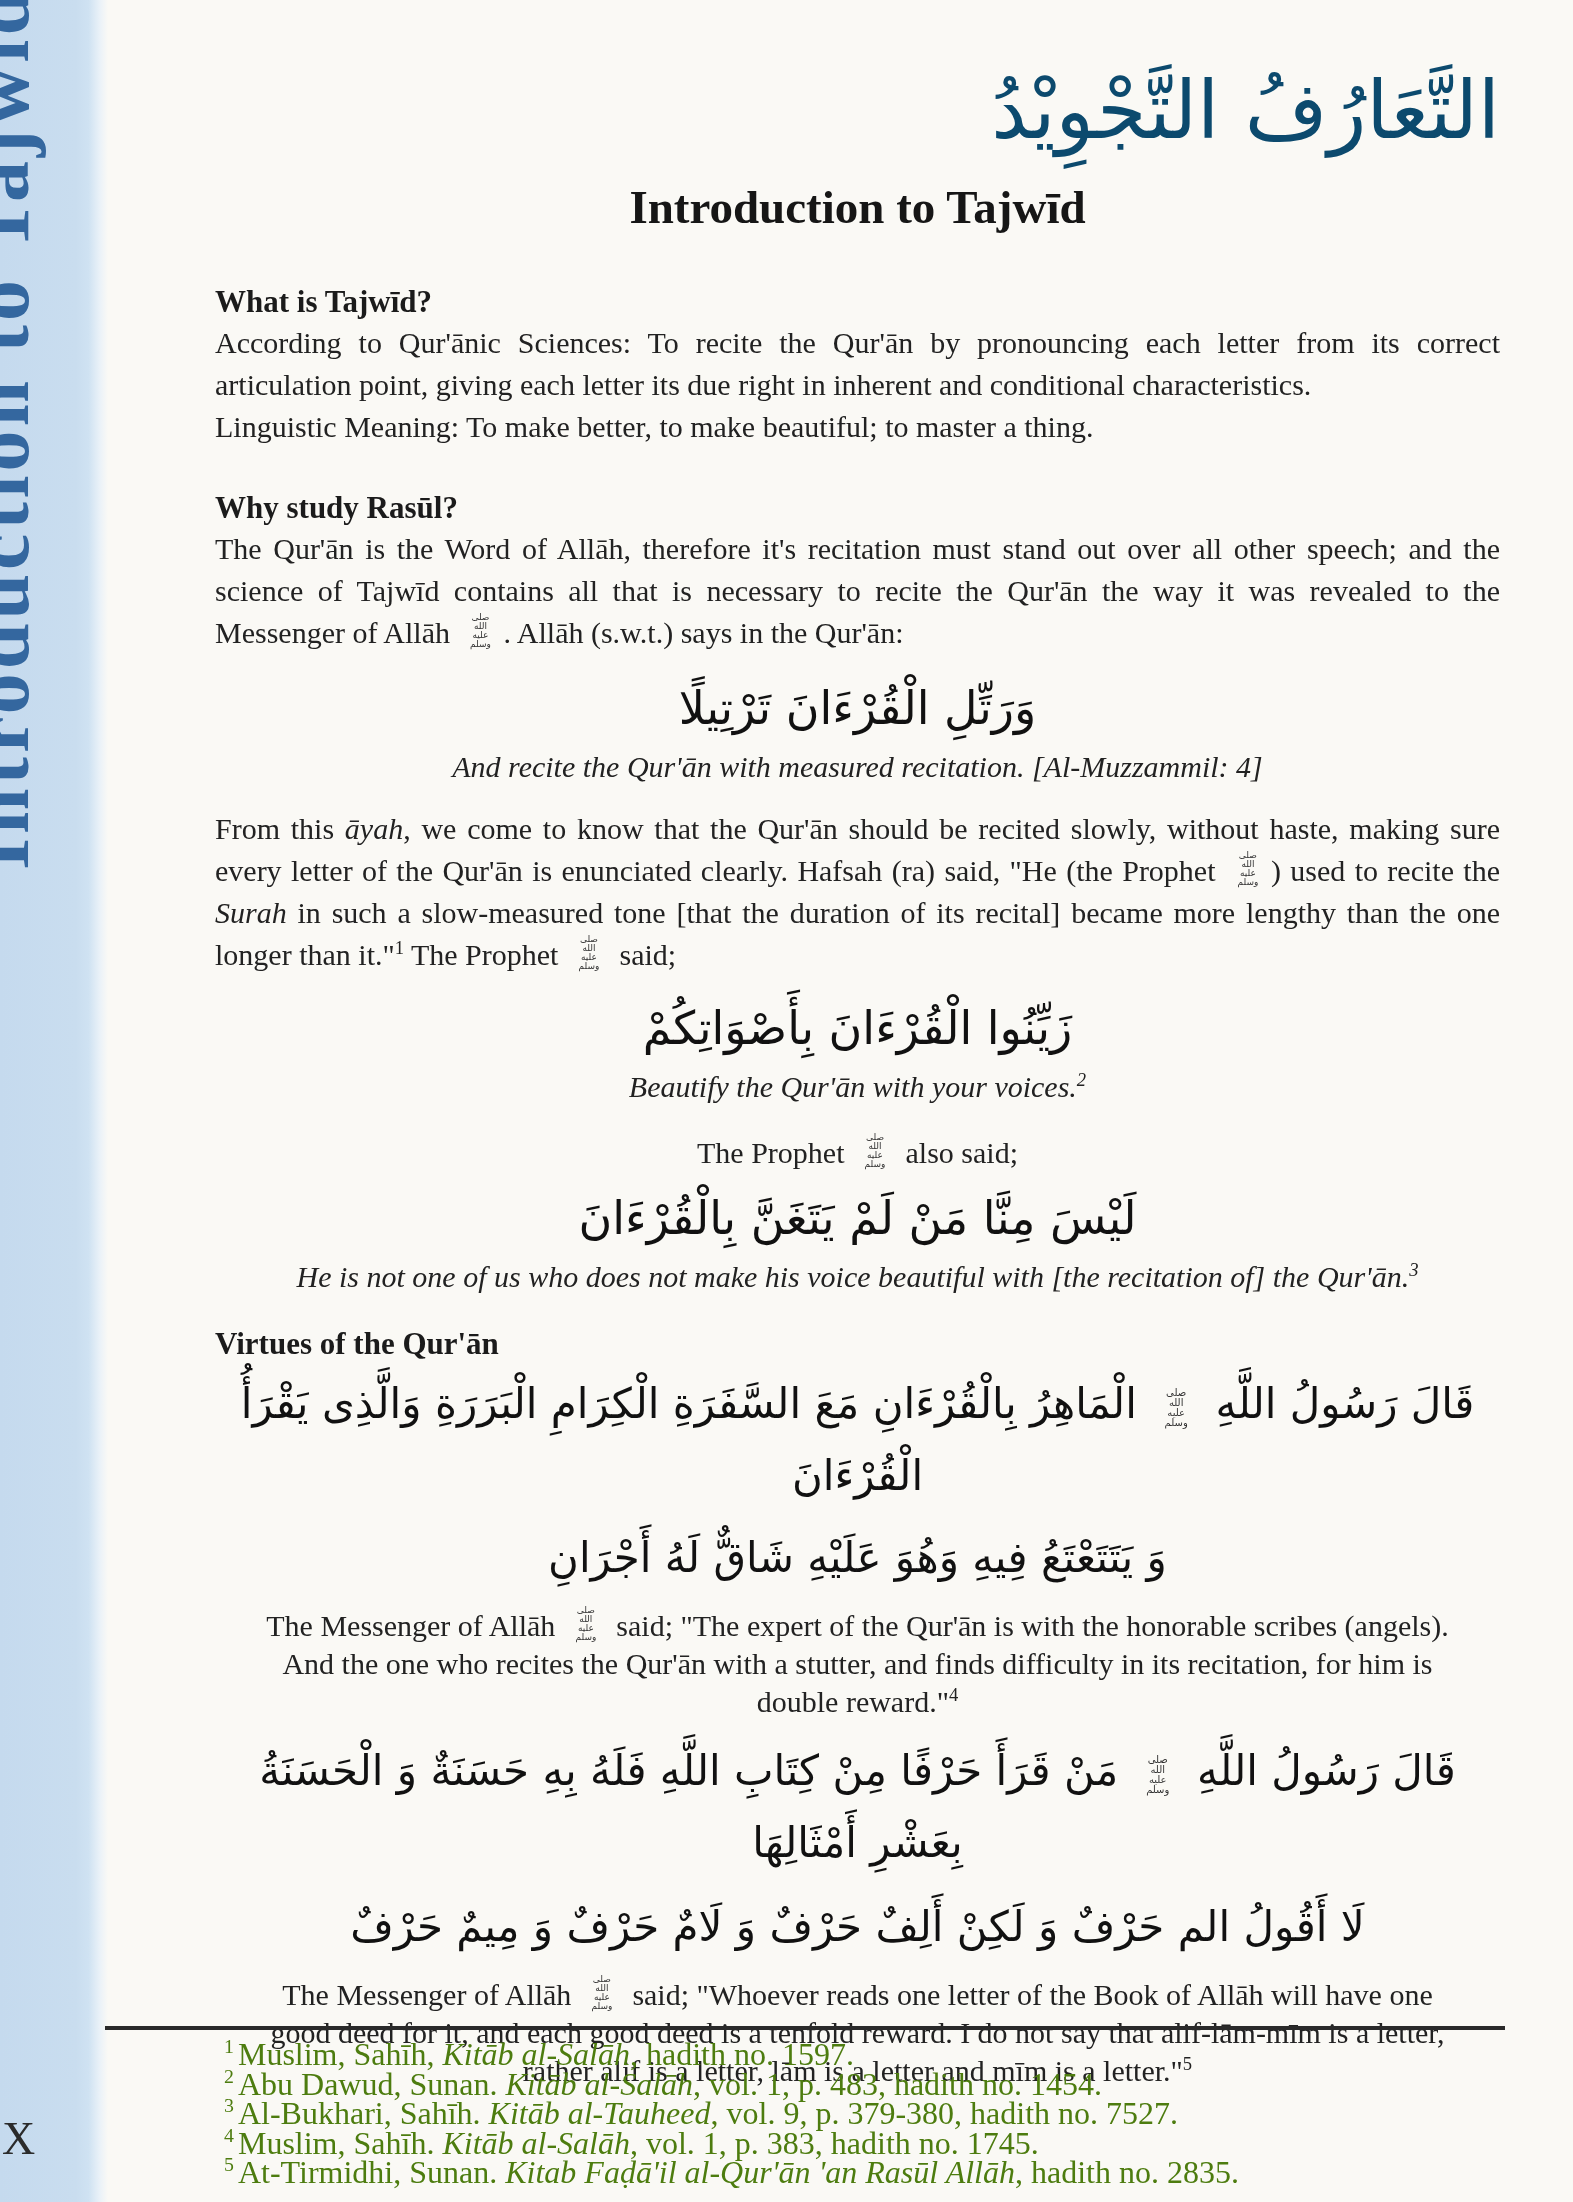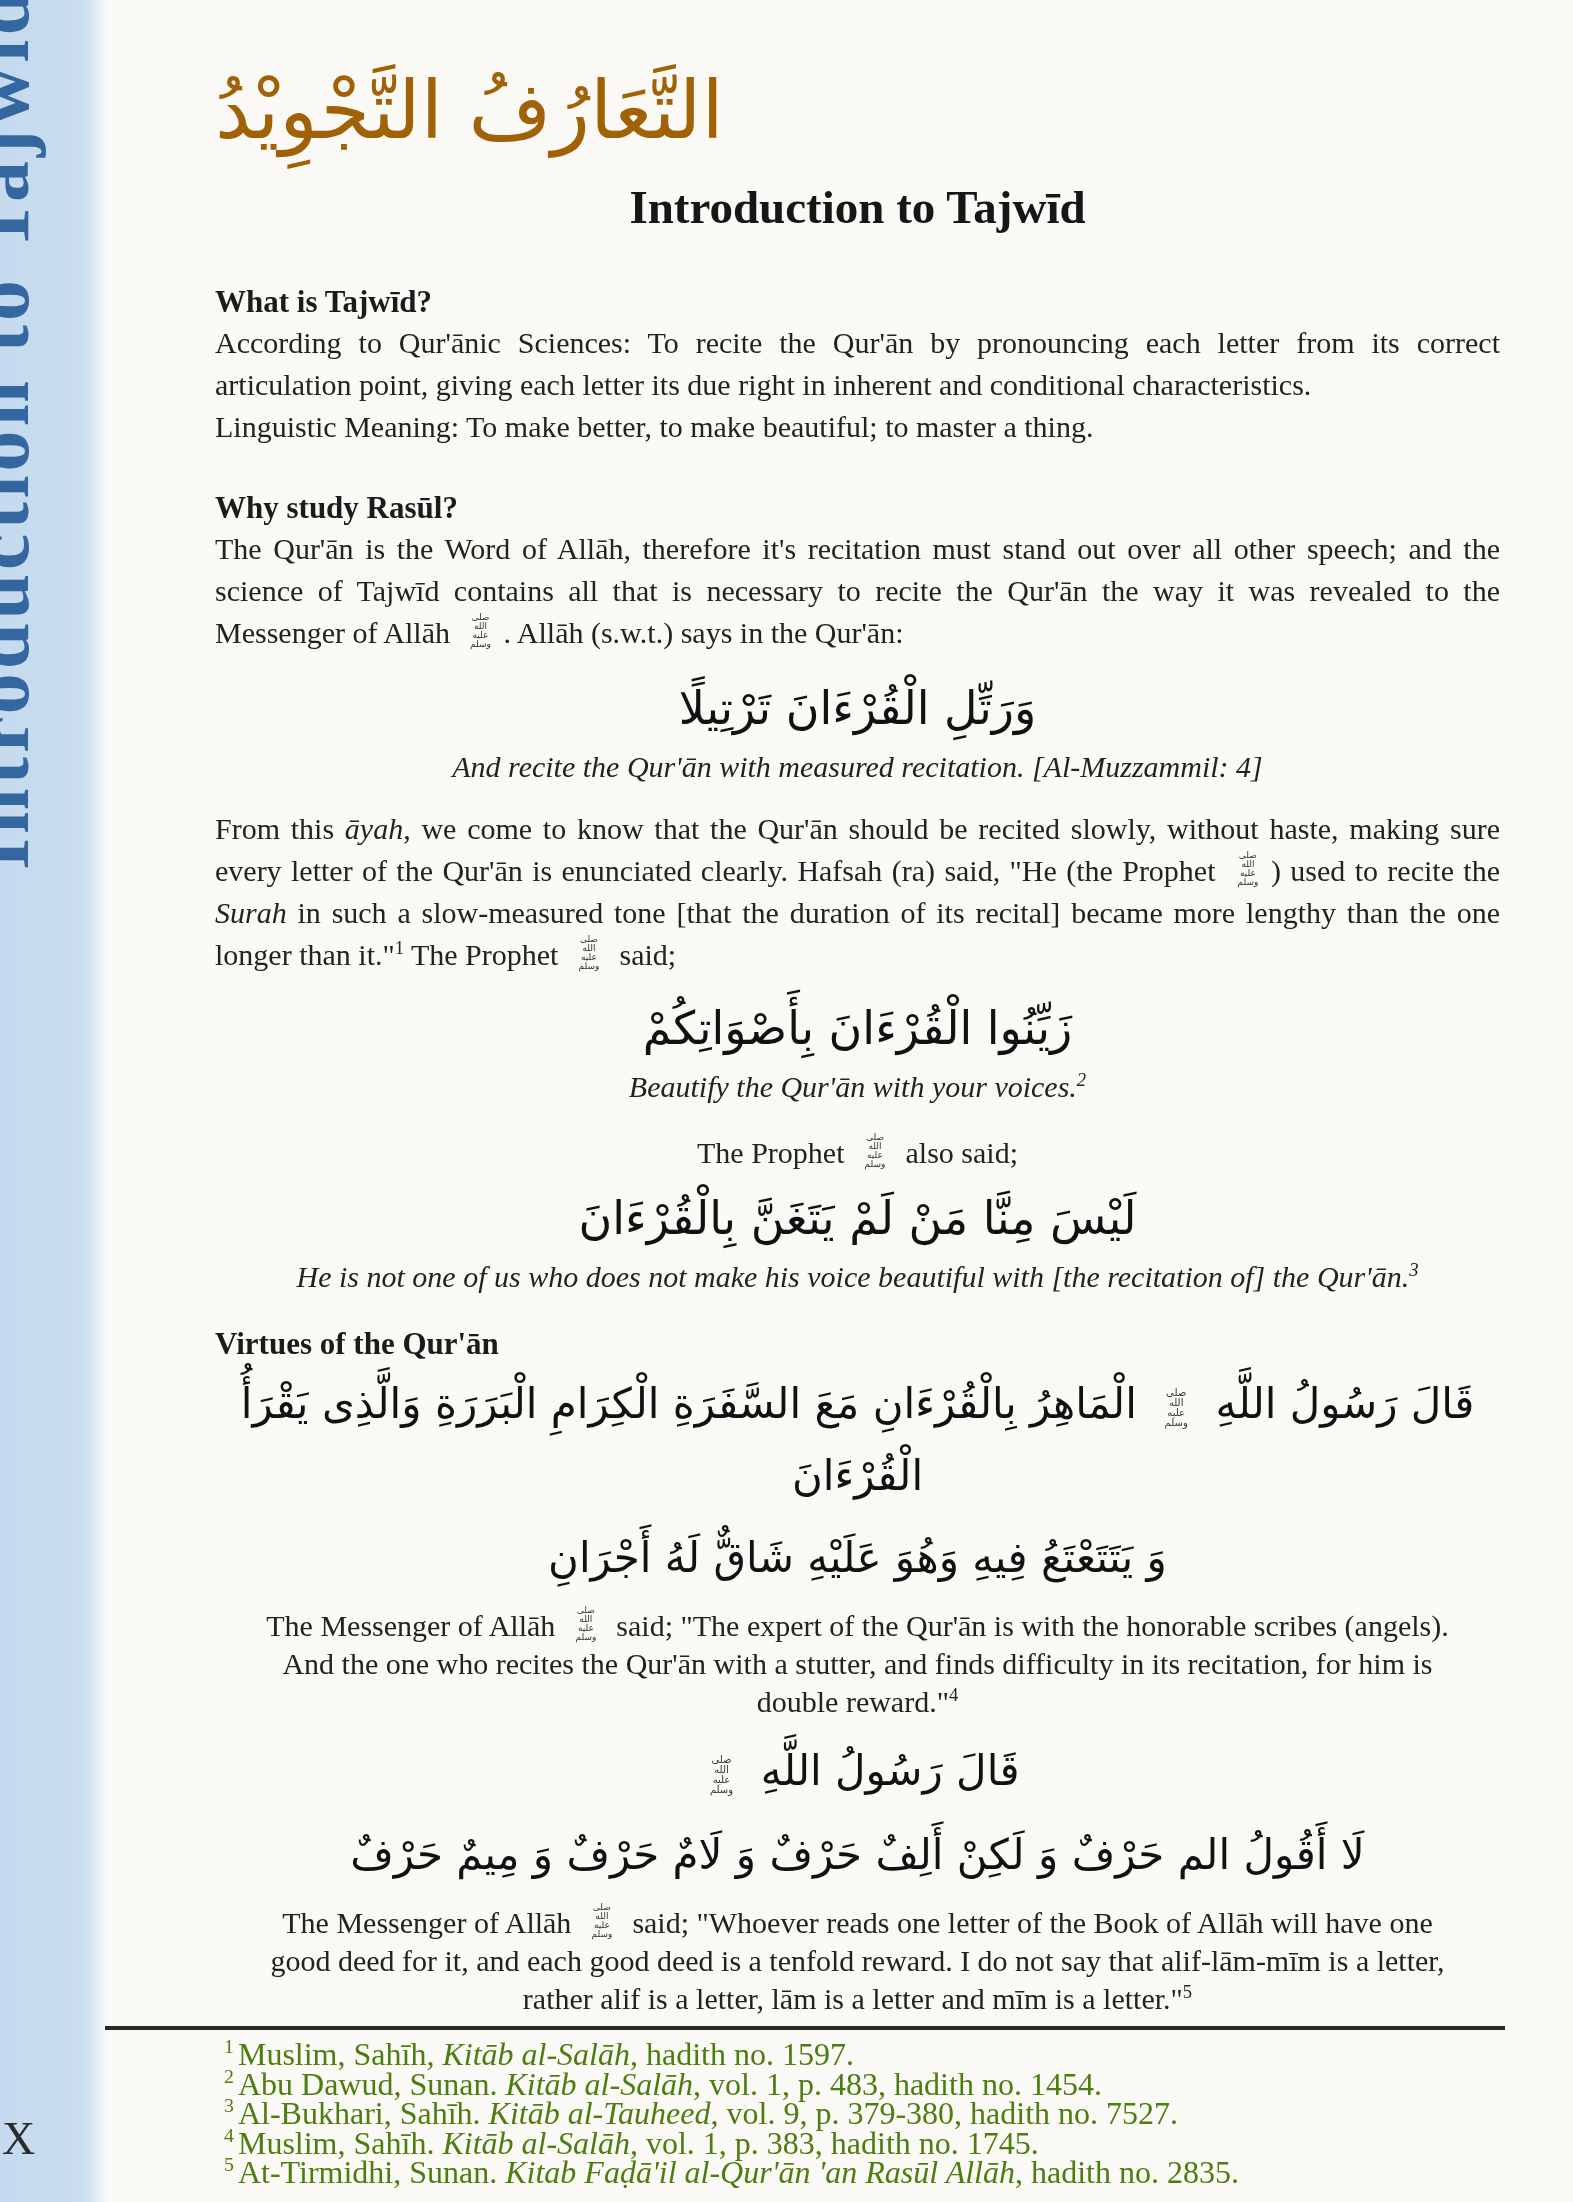--- a/index.html
+++ b/index.html
@@ -34,23 +34,23 @@
     font-size:46px;color:#2b2b2b;z-index:3;
   }
   
   .content{
     position:absolute;left:215px;top:0;width:1285px;
     font-size:30px;line-height:42px;
   }
   .arabic{font-family:"DejaVu Sans", sans-serif;direction:rtl;unicode-bidi:embed;}
   .arabic-title{
     margin-top:52px;
-    text-align:left;
+    text-align:right;
     font-size:80px;line-height:118px;
-    color:#a16207;
+    color:#0c4a6e;
   }
   .english-title{
     margin-top:8px;
     text-align:center;
     font-size:47px;line-height:58px;
     font-weight:bold;color:#161616;
   }
   .heading{
     font-weight:bold;font-size:31px;line-height:40px;
     margin:0;color:#1b1b1b;
@@ -138,21 +138,21 @@
     <div class="arabic verse v3">لَيْسَ مِنَّا مَنْ لَمْ يَتَغَنَّ بِالْقُرْءَانَ</div>
     <div class="translation"><span>He is not one of us who does not make his voice beautiful with [the recitation of] the Qur'ān.</span><sup>3</sup></div>
 
     <h2 class="heading h-virtues">Virtues of the Qur'ān</h2>
 
     <div class="arabic verse verse-long" style="margin-top:4px;"><span>قَالَ رَسُولُ اللَّهِ</span> <span class="saw"><span>صلى الله</span><span>عليه وسلم</span></span> <span>الْمَاهِرُ بِالْقُرْءَانِ مَعَ السَّفَرَةِ الْكِرَامِ الْبَرَرَةِ وَالَّذِى يَقْرَأُ الْقُرْءَانَ</span></div>
     <div class="arabic verse verse-long" style="margin-top:10px;">وَ يَتَتَعْتَعُ فِيهِ وَهُوَ عَلَيْهِ شَاقٌّ لَهُ أَجْرَانِ</div>
 
     <p class="center-par"><span>The Messenger of Allāh </span><span class="saw saw-sm"><span>صلى الله</span><span>عليه وسلم</span></span><span> said; "The expert of the Qur'ān is with the honorable scribes (angels). And the one who recites the Qur'ān with a stutter, and finds difficulty in its recitation, for him is double reward."</span><sup>4</sup></p>
 
-    <div class="arabic verse verse-long" style="margin-top:14px;"><span>قَالَ رَسُولُ اللَّهِ</span> <span class="saw"><span>صلى الله</span><span>عليه وسلم</span></span> </div>
+    <div class="arabic verse verse-long" style="margin-top:14px;"><span>قَالَ رَسُولُ اللَّهِ</span> <span class="saw"><span>صلى الله</span><span>عليه وسلم</span></span> <span>مَنْ قَرَأَ حَرْفًا مِنْ كِتَابِ اللَّهِ فَلَهُ بِهِ حَسَنَةٌ وَ الْحَسَنَةُ بِعَشْرِ أَمْثَالِهَا</span></div>
     <div class="arabic verse verse-long" style="margin-top:12px;">لَا أَقُولُ الم حَرْفٌ وَ لَكِنْ أَلِفٌ حَرْفٌ وَ لَامٌ حَرْفٌ وَ مِيمٌ حَرْفٌ</div>
 
     <p class="center-par"><span>The Messenger of Allāh </span><span class="saw saw-sm"><span>صلى الله</span><span>عليه وسلم</span></span><span> said; "Whoever reads one letter of the Book of Allāh will have one good deed for it, and each good deed is a tenfold reward. I do not say that alif-lām-mīm is a letter, rather alif is a letter, lām is a letter and mīm is a letter."</span><sup>5</sup></p>
 
   </div>
 
   <div class="foot-rule"></div>
 
   <div class="footnotes">
     <p class="fn"><sup>1</sup><span>Muslim, Sahīh, </span><i>Kitāb al-Salāh</i><span>,  hadith no. 1597.</span></p>

